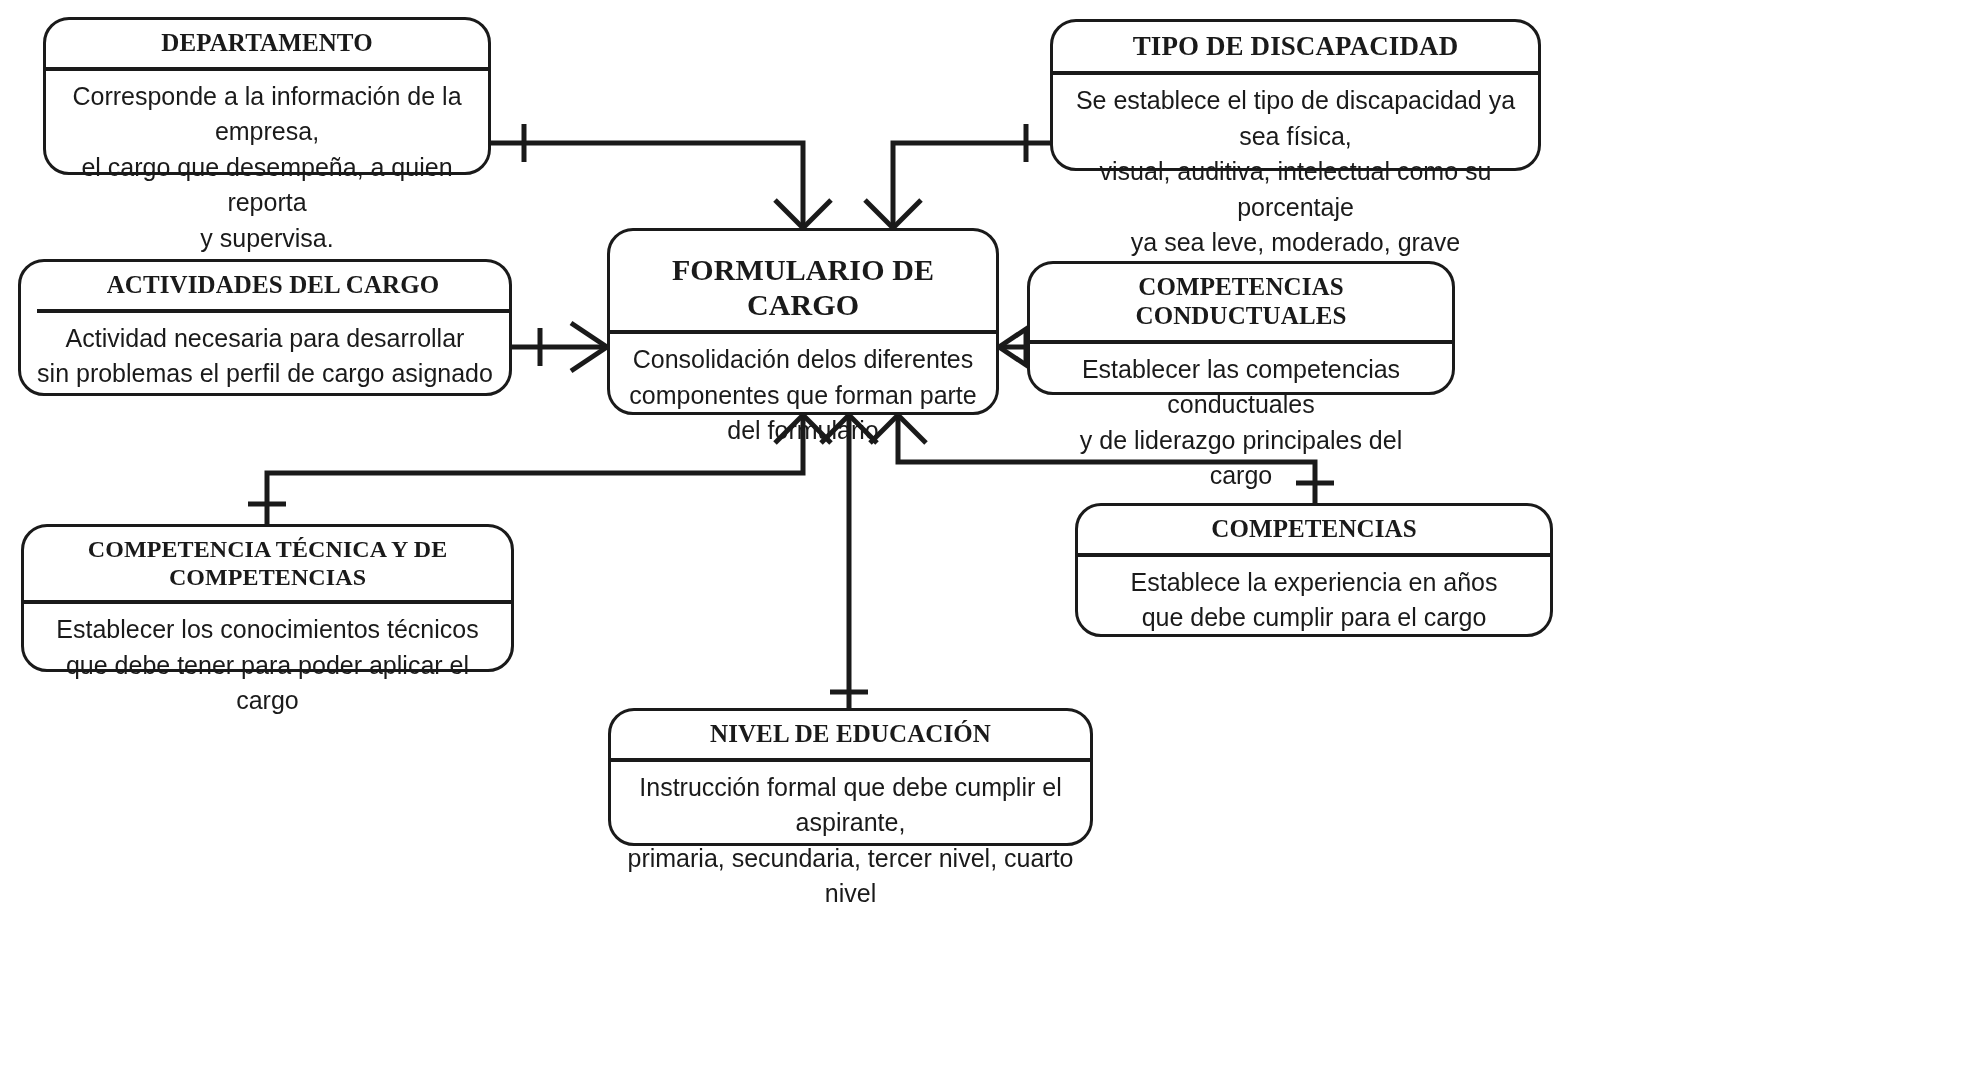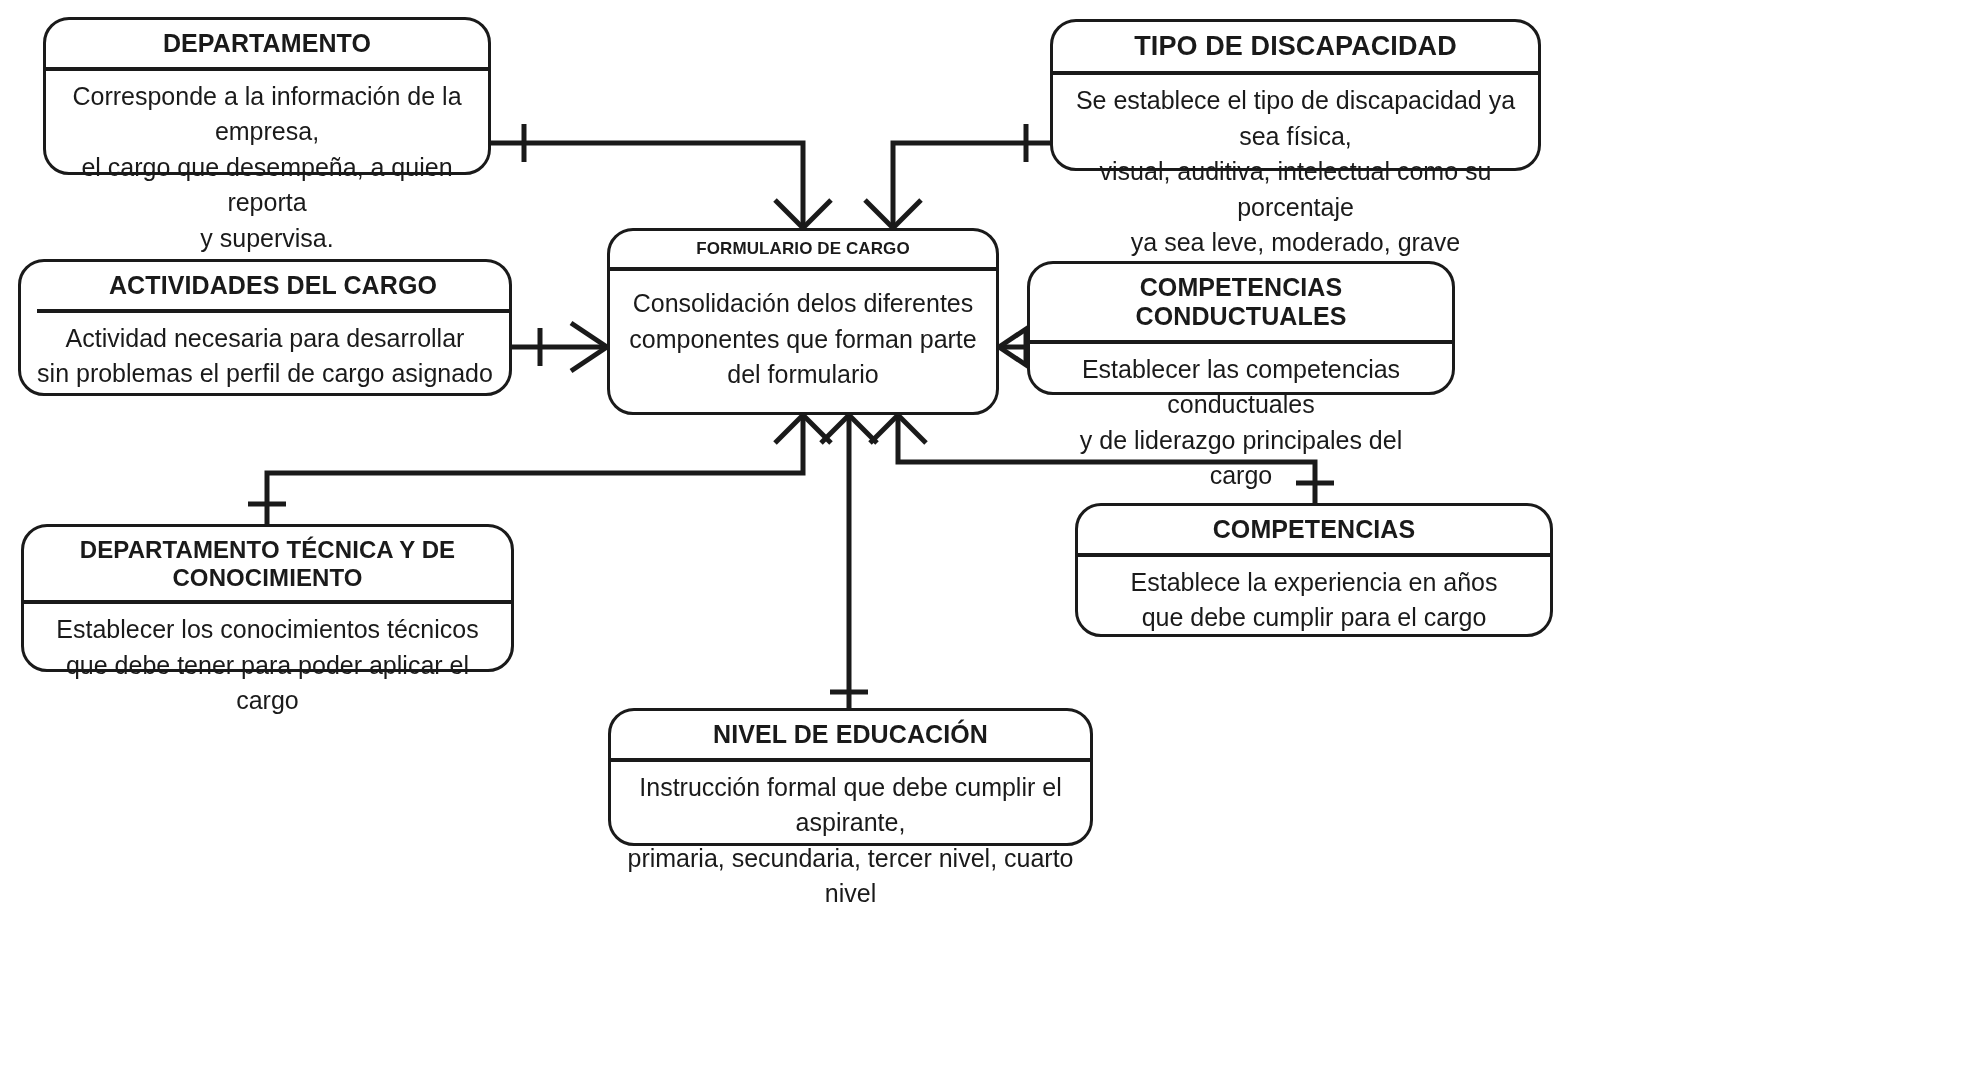--- a/index.html
+++ b/index.html
@@ -38,20 +38,21 @@
     flex-direction: column;
   }
   .entity-title {
     text-align: center;
     font-weight: bold;
     letter-spacing: 0.1px;
     color: #1a1a1a;
     padding: 9px 14px 9px 14px;
     border-bottom: 4px solid #1a1a1a;
     line-height: 1.15;
+    font-family: Liberation Serif, serif;
   }
   .entity-body {
     flex: 1;
     display: flex;
     align-items: center;
     justify-content: center;
     text-align: center;
     padding: 8px 16px 12px 16px;
     line-height: 1.42;
     color: #1a1a1a;
@@ -65,21 +66,21 @@
 
   #ent-discapacidad      { left: 1050px; top: 19px;  width: 491px;  height: 152px; }
   #ent-discapacidad .entity-title { font-size: 27px; }
   #ent-discapacidad .entity-body  { font-size: 25px; }
 
   #ent-actividades       { left: 18px;   top: 259px; width: 494px;  height: 137px; }
   #ent-actividades .entity-title { font-size: 25px; margin-left: 16px; }
   #ent-actividades .entity-body  { font-size: 25px; }
 
   #ent-formulario        { left: 607px;  top: 228px; width: 392px;  height: 187px; }
-  #ent-formulario .entity-title { font-size: 17px; padding-top: 8px; padding-bottom: 8px; }
+  #ent-formulario .entity-title { font-size: 30px; padding-top: 22px; padding-bottom: 8px; }
   #ent-formulario .entity-body  { font-size: 25px; }
 
   #ent-conductuales      { left: 1027px; top: 261px; width: 428px;  height: 134px; }
   #ent-conductuales .entity-title { font-size: 25px; }
   #ent-conductuales .entity-body  { font-size: 25px; }
 
   #ent-tecnica           { left: 21px;   top: 524px; width: 493px;  height: 148px; }
   #ent-tecnica .entity-title { font-size: 24px; }
   #ent-tecnica .entity-body  { font-size: 25px; }
 
@@ -180,21 +181,21 @@
 del formulario</div>
   </div>
 
   <div class="entity" id="ent-conductuales">
     <div class="entity-title">COMPETENCIAS CONDUCTUALES</div>
     <div class="entity-body">Establecer las competencias conductuales
 y de liderazgo principales del cargo</div>
   </div>
 
   <div class="entity" id="ent-tecnica">
-    <div class="entity-title">DEPARTAMENTO TÉCNICA Y DE CONOCIMIENTO</div>
+    <div class="entity-title">COMPETENCIA TÉCNICA Y DE COMPETENCIAS</div>
     <div class="entity-body">Establecer los conocimientos técnicos
 que debe tener para poder aplicar el cargo</div>
   </div>
 
   <div class="entity" id="ent-experiencia">
     <div class="entity-title">COMPETENCIAS</div>
     <div class="entity-body">Establece la experiencia en años
 que debe cumplir para el cargo</div>
   </div>
 

